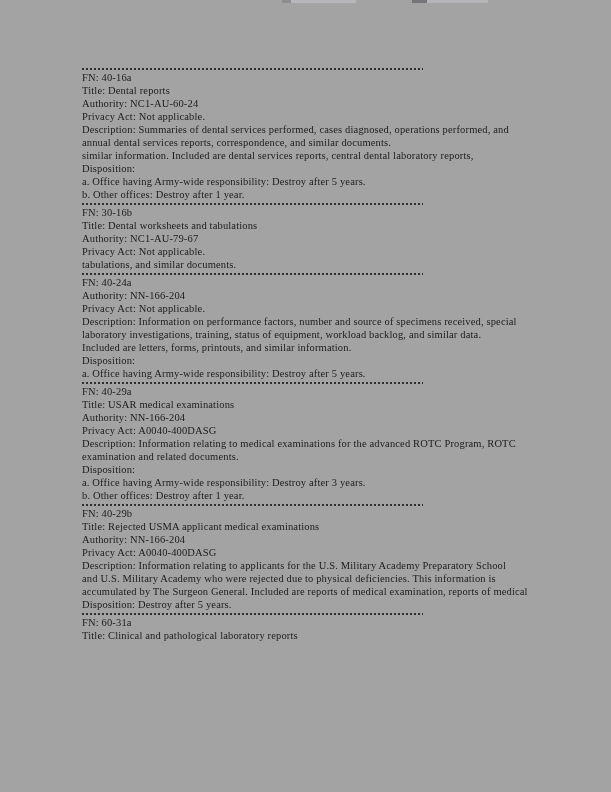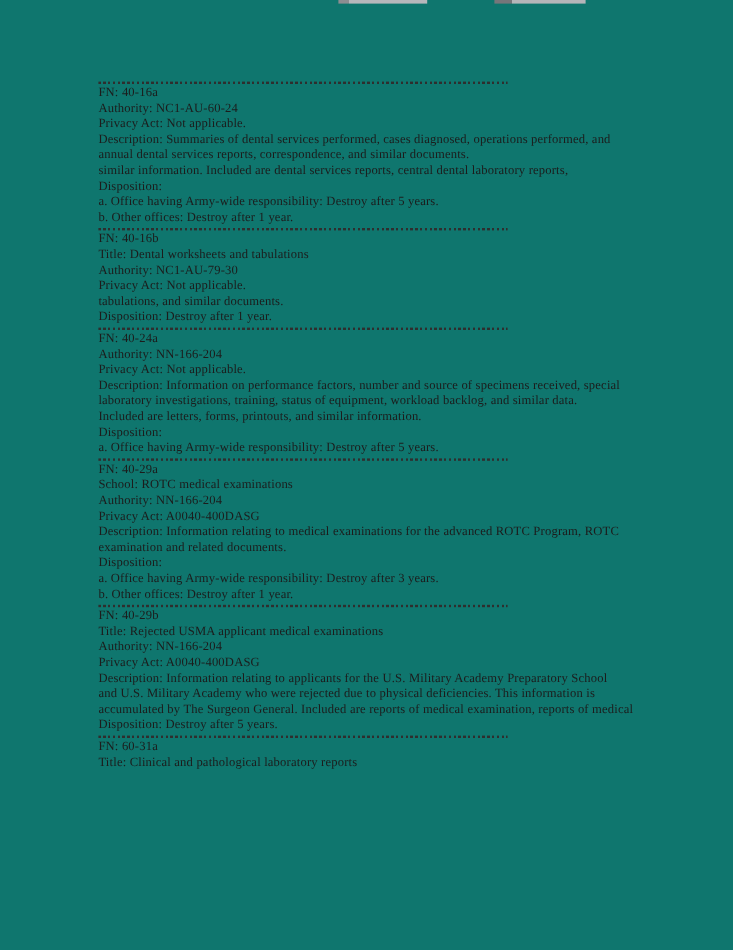--- a/index.html
+++ b/index.html
@@ -3,21 +3,21 @@
 <meta charset="utf-8">
 <style>
   * { margin: 0; padding: 0; box-sizing: border-box; }
   html, body { width: 611px; height: 792px; }
   body { background: #e8e8e8; font-family: "Liberation Serif", serif; }
 
   .sheet {
     position: relative;
     width: 611px;
     height: 792px;
-    background: #0f766e;
+    background: #a3a3a3;
     overflow: hidden;
     color: #1c1c1c;
   }
 
   
   .artifact { position: absolute; top: 0; height: 3px; }
   .artifact-1 { left: 282px; width: 74px;
     background: linear-gradient(90deg, #8d8d91 0 9px, #b7b7bb 9px); }
   .artifact-2 { left: 412px; width: 76px;
     background: linear-gradient(90deg, #76767a 0 15px, #b5b5b9 15px); }
@@ -46,53 +46,53 @@
 </head>
 <body>
 
 <div class="sheet">
   <div class="artifact artifact-1"></div>
   <div class="artifact artifact-2"></div>
   <div class="content" id="entries">
       <section class="entry">
         <div class="separator"></div>
         <div class="line">FN: 40-16a</div>
+        <div class="line">Title: Dental reports</div>
         <div class="line">Authority: NC1-AU-60-24</div>
         <div class="line">Privacy Act: Not applicable.</div>
         <div class="line">Description: Summaries of dental services performed, cases diagnosed, operations performed, and</div>
         <div class="line">annual dental services reports, correspondence, and similar documents.</div>
         <div class="line">similar information. Included are dental services reports, central dental laboratory reports,</div>
         <div class="line">Disposition:</div>
         <div class="line">a. Office having Army-wide responsibility: Destroy after 5 years.</div>
         <div class="line">b. Other offices: Destroy after 1 year.</div>
       </section>
       <section class="entry">
         <div class="separator"></div>
-        <div class="line">FN: 40-16b</div>
+        <div class="line">FN: 30-16b</div>
         <div class="line">Title: Dental worksheets and tabulations</div>
-        <div class="line">Authority: NC1-AU-79-30</div>
+        <div class="line">Authority: NC1-AU-79-67</div>
         <div class="line">Privacy Act: Not applicable.</div>
         <div class="line">tabulations, and similar documents.</div>
-        <div class="line">Disposition: Destroy after 1 year.</div>
       </section>
       <section class="entry">
         <div class="separator"></div>
         <div class="line">FN: 40-24a</div>
         <div class="line">Authority: NN-166-204</div>
         <div class="line">Privacy Act: Not applicable.</div>
         <div class="line">Description: Information on performance factors, number and source of specimens received, special</div>
         <div class="line">laboratory investigations, training, status of equipment, workload backlog, and similar data.</div>
         <div class="line">Included are letters, forms, printouts, and similar information.</div>
         <div class="line">Disposition:</div>
         <div class="line">a. Office having Army-wide responsibility: Destroy after 5 years.</div>
       </section>
       <section class="entry">
         <div class="separator"></div>
         <div class="line">FN: 40-29a</div>
-        <div class="line">School: ROTC medical examinations</div>
+        <div class="line">Title: USAR medical examinations</div>
         <div class="line">Authority: NN-166-204</div>
         <div class="line">Privacy Act: A0040-400DASG</div>
         <div class="line">Description: Information relating to medical examinations for the advanced ROTC Program, ROTC</div>
         <div class="line">examination and related documents.</div>
         <div class="line">Disposition:</div>
         <div class="line">a. Office having Army-wide responsibility: Destroy after 3 years.</div>
         <div class="line">b. Other offices: Destroy after 1 year.</div>
       </section>
       <section class="entry">
         <div class="separator"></div>

